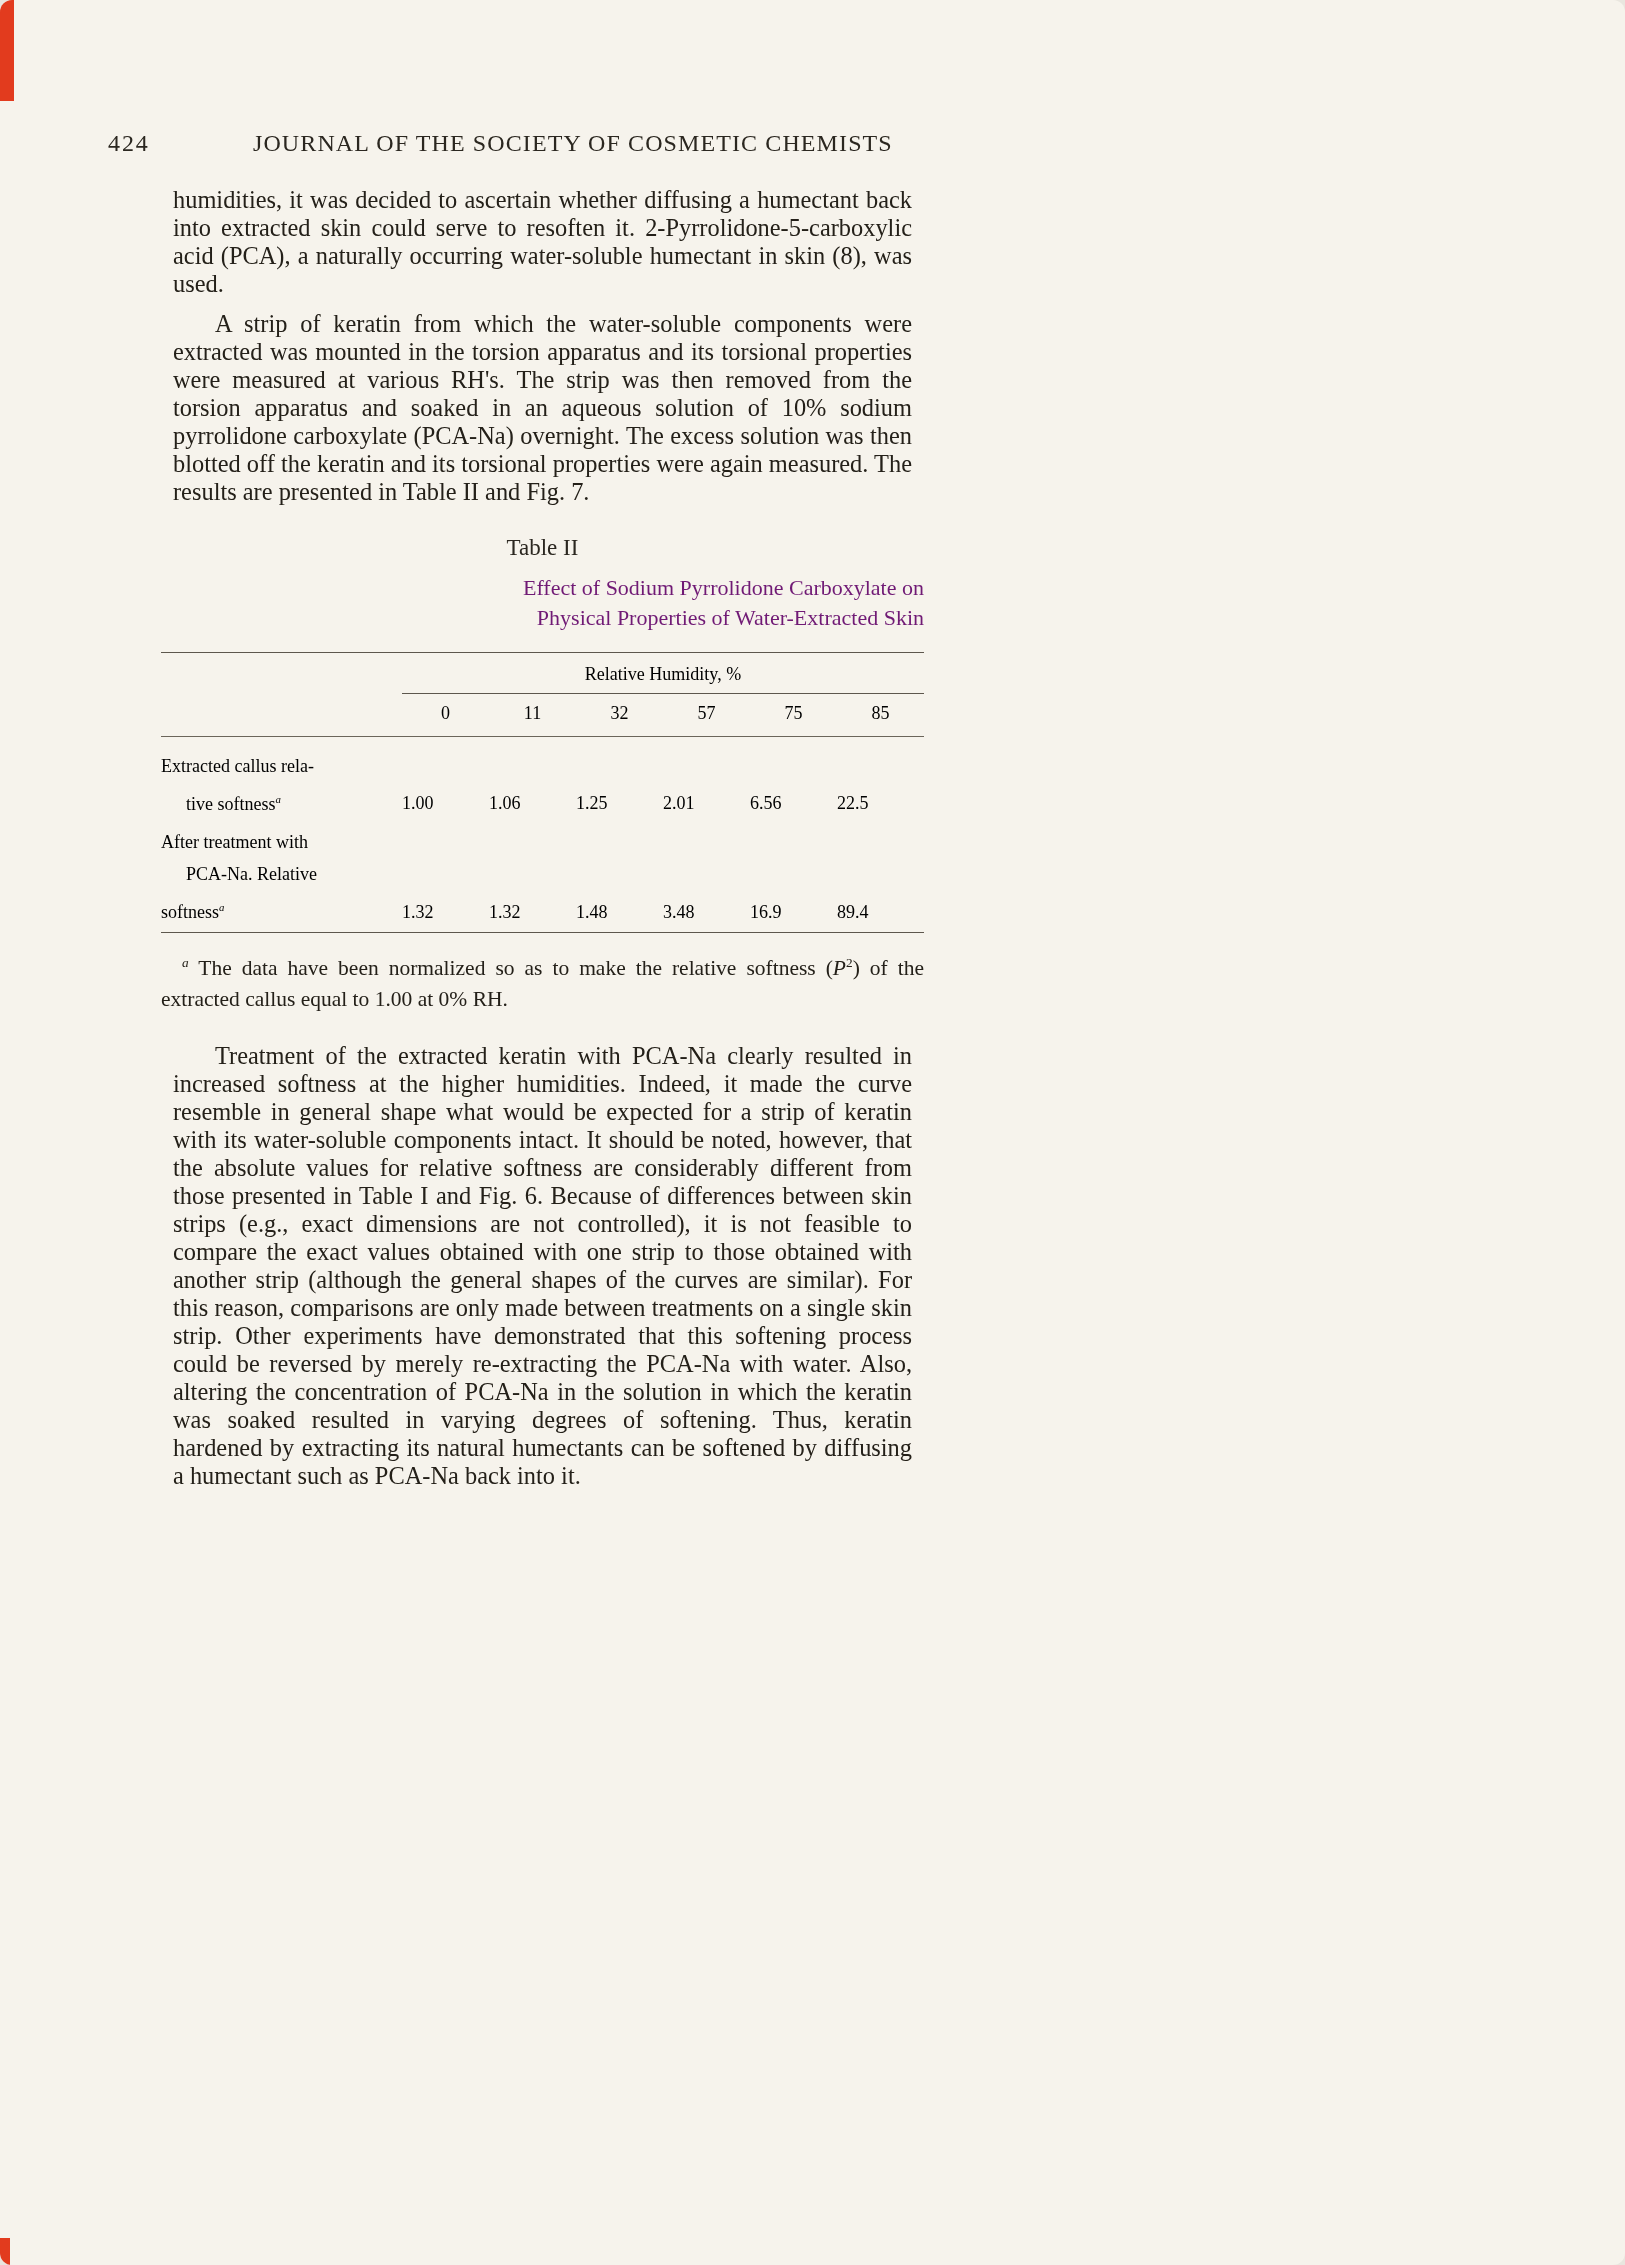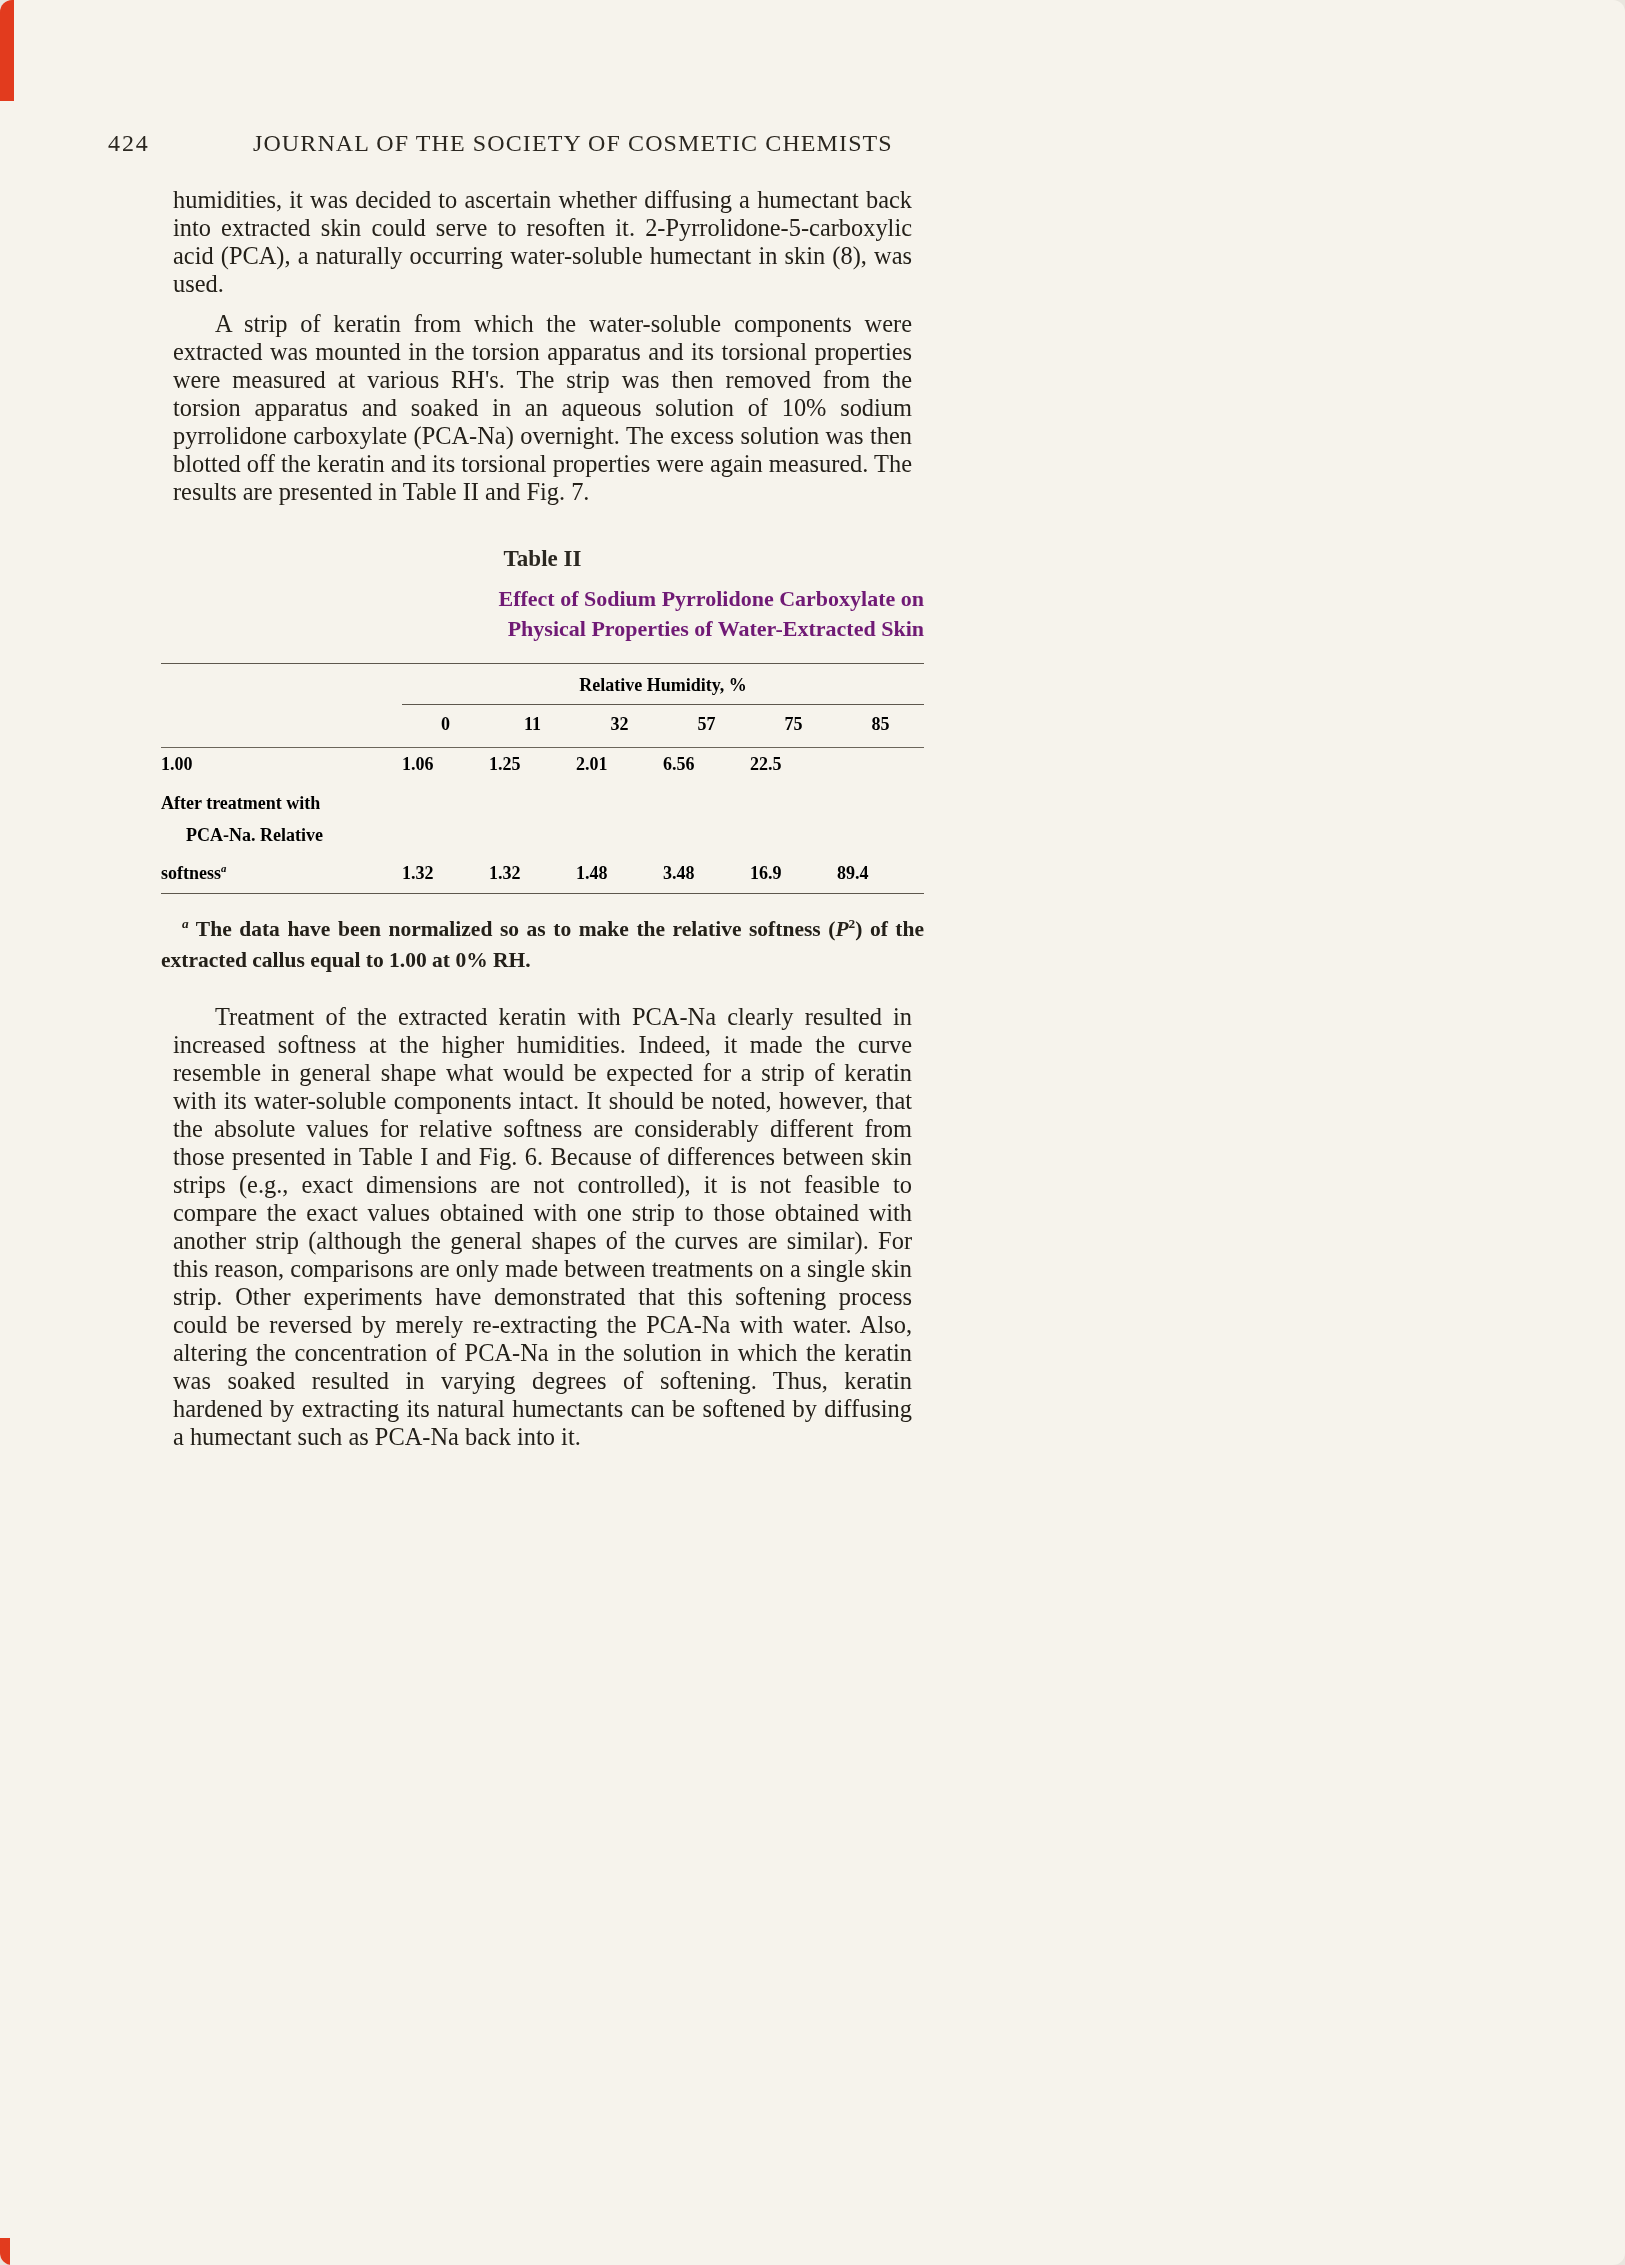--- a/index.html
+++ b/index.html
@@ -41,21 +41,21 @@
     font-size: 24.4px;
     line-height: 28px;
     text-align: justify;
     color: #242019;
   }
   .para.first { margin-top: 29px; }
   .para.indent { text-indent: 42px; }
   .para.after-table { margin-top: 27px; }
 
   
-  .tablewrap { margin-top: 40px; font-weight: bold; }
+  .tablewrap { margin-top: 29px; }
   .t-title {
     text-align: center;
     font-size: 23px;
     margin-bottom: 11.5px;
     color: #2b2720;
   }
   .t-sub {
     text-align: right;
     font-size: 22px;
     line-height: 30px;
@@ -137,20 +137,24 @@
         <div class="c-spacer"></div>
         <div class="c-head">0</div>
         <div class="c-head">11</div>
         <div class="c-head">32</div>
         <div class="c-head">57</div>
         <div class="c-head">75</div>
         <div class="c-head">85</div>
 
         <div class="rule"></div>
 
+        <div class="lbl">
+          <div class="lbl-line"><span>Extracted callus rela-</span></div>
+          <div class="lbl-line ind"><span>tive softness</span><sup class="supa">a</sup></div>
+        </div>
         <div class="val">1.00</div>
         <div class="val">1.06</div>
         <div class="val">1.25</div>
         <div class="val">2.01</div>
         <div class="val">6.56</div>
         <div class="val">22.5</div>
 
         <div class="lbl second">
           <div class="lbl-line"><span>After treatment with</span></div>
           <div class="lbl-line ind"><span>PCA-Na. Relative</span></div>

